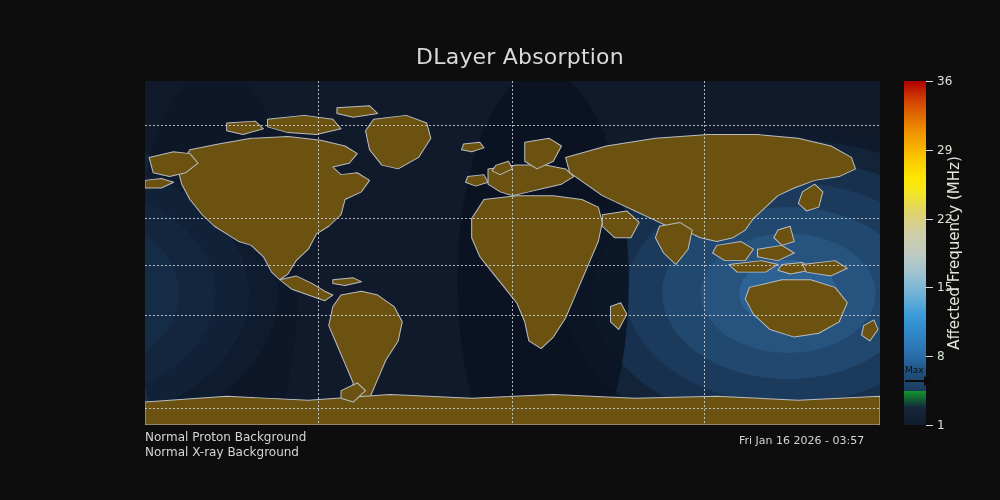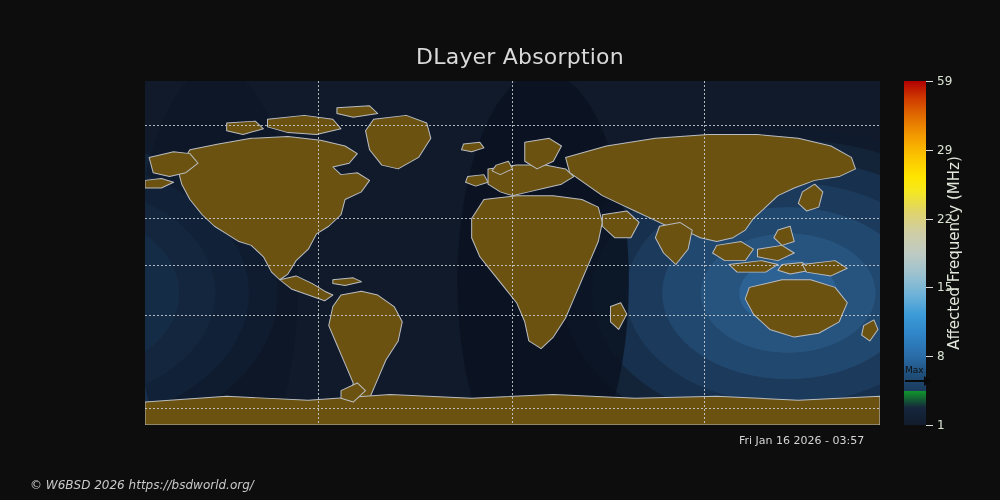--- a/index.html
+++ b/index.html
@@ -184,21 +184,21 @@
     <div class="grid-v" style="left:367px;"></div>
     <div class="grid-v" style="left:559px;"></div>
   </div>
 
   <div id="cbar">
     <div id="cbar-grad" style="background: linear-gradient(to top, rgb(17, 28, 45) 0%, rgb(22, 38, 60) 5%, rgba(17, 187, 51, 0.8) 10%, rgb(27, 60, 94) 10%, rgb(32, 80, 124) 15%, rgb(42, 108, 168) 20%, rgb(47, 132, 198) 26%, rgb(59, 155, 216) 32%, rgb(111, 179, 216) 38%, rgb(157, 194, 207) 44%, rgb(191, 203, 194) 50%, rgb(207, 205, 164) 56%, rgb(224, 212, 106) 62%, rgb(245, 232, 31) 68%, rgb(255, 230, 0) 72%, rgb(251, 196, 0) 78%, rgb(243, 155, 0) 84%, rgb(224, 106, 0) 90%, rgb(207, 58, 0) 95%, rgb(176, 0, 0) 100%);"></div>
   </div>
 
   <div id="cbar-ticks">
       <div class="cb-tick" style="position: absolute; left: 906px; top: 81px;"></div>
-      <div class="cb-lab" style="position: absolute; left: 917px; top: 81px;">59</div>
+      <div class="cb-lab" style="position: absolute; left: 917px; top: 81px;">36</div>
       <div class="cb-tick" style="position: absolute; left: 906px; top: 149.8px;"></div>
       <div class="cb-lab" style="position: absolute; left: 917px; top: 149.8px;">29</div>
       <div class="cb-tick" style="position: absolute; left: 906px; top: 218.6px;"></div>
       <div class="cb-lab" style="position: absolute; left: 917px; top: 218.6px;">22</div>
       <div class="cb-tick" style="position: absolute; left: 906px; top: 287.4px;"></div>
       <div class="cb-lab" style="position: absolute; left: 917px; top: 287.4px;">15</div>
       <div class="cb-tick" style="position: absolute; left: 906px; top: 356.2px;"></div>
       <div class="cb-lab" style="position: absolute; left: 917px; top: 356.2px;">8</div>
       <div class="cb-tick" style="position: absolute; left: 906px; top: 425px;"></div>
       <div class="cb-lab" style="position: absolute; left: 917px; top: 425px;">1</div>
@@ -207,16 +207,17 @@
   <div id="cbar-title">
     <span>Affected Frequency (MHz)</span>
   </div>
 
   <div id="maxmark">
     <div class="mx">Max</div>
     <div class="arrow-line"></div>
     <div class="arrow-head"></div>
   </div>
 
+  <div class="note" id="note1">Normal Proton Background</div>
+  <div class="note" id="note2">Normal X-ray Background</div>
   <div id="stamp">Fri Jan 16 2026 - 03:57</div>
-  <div id="credit">© W6BSD 2026 https://bsdworld.org/</div>
 
 </div>
 
 </body></html>

